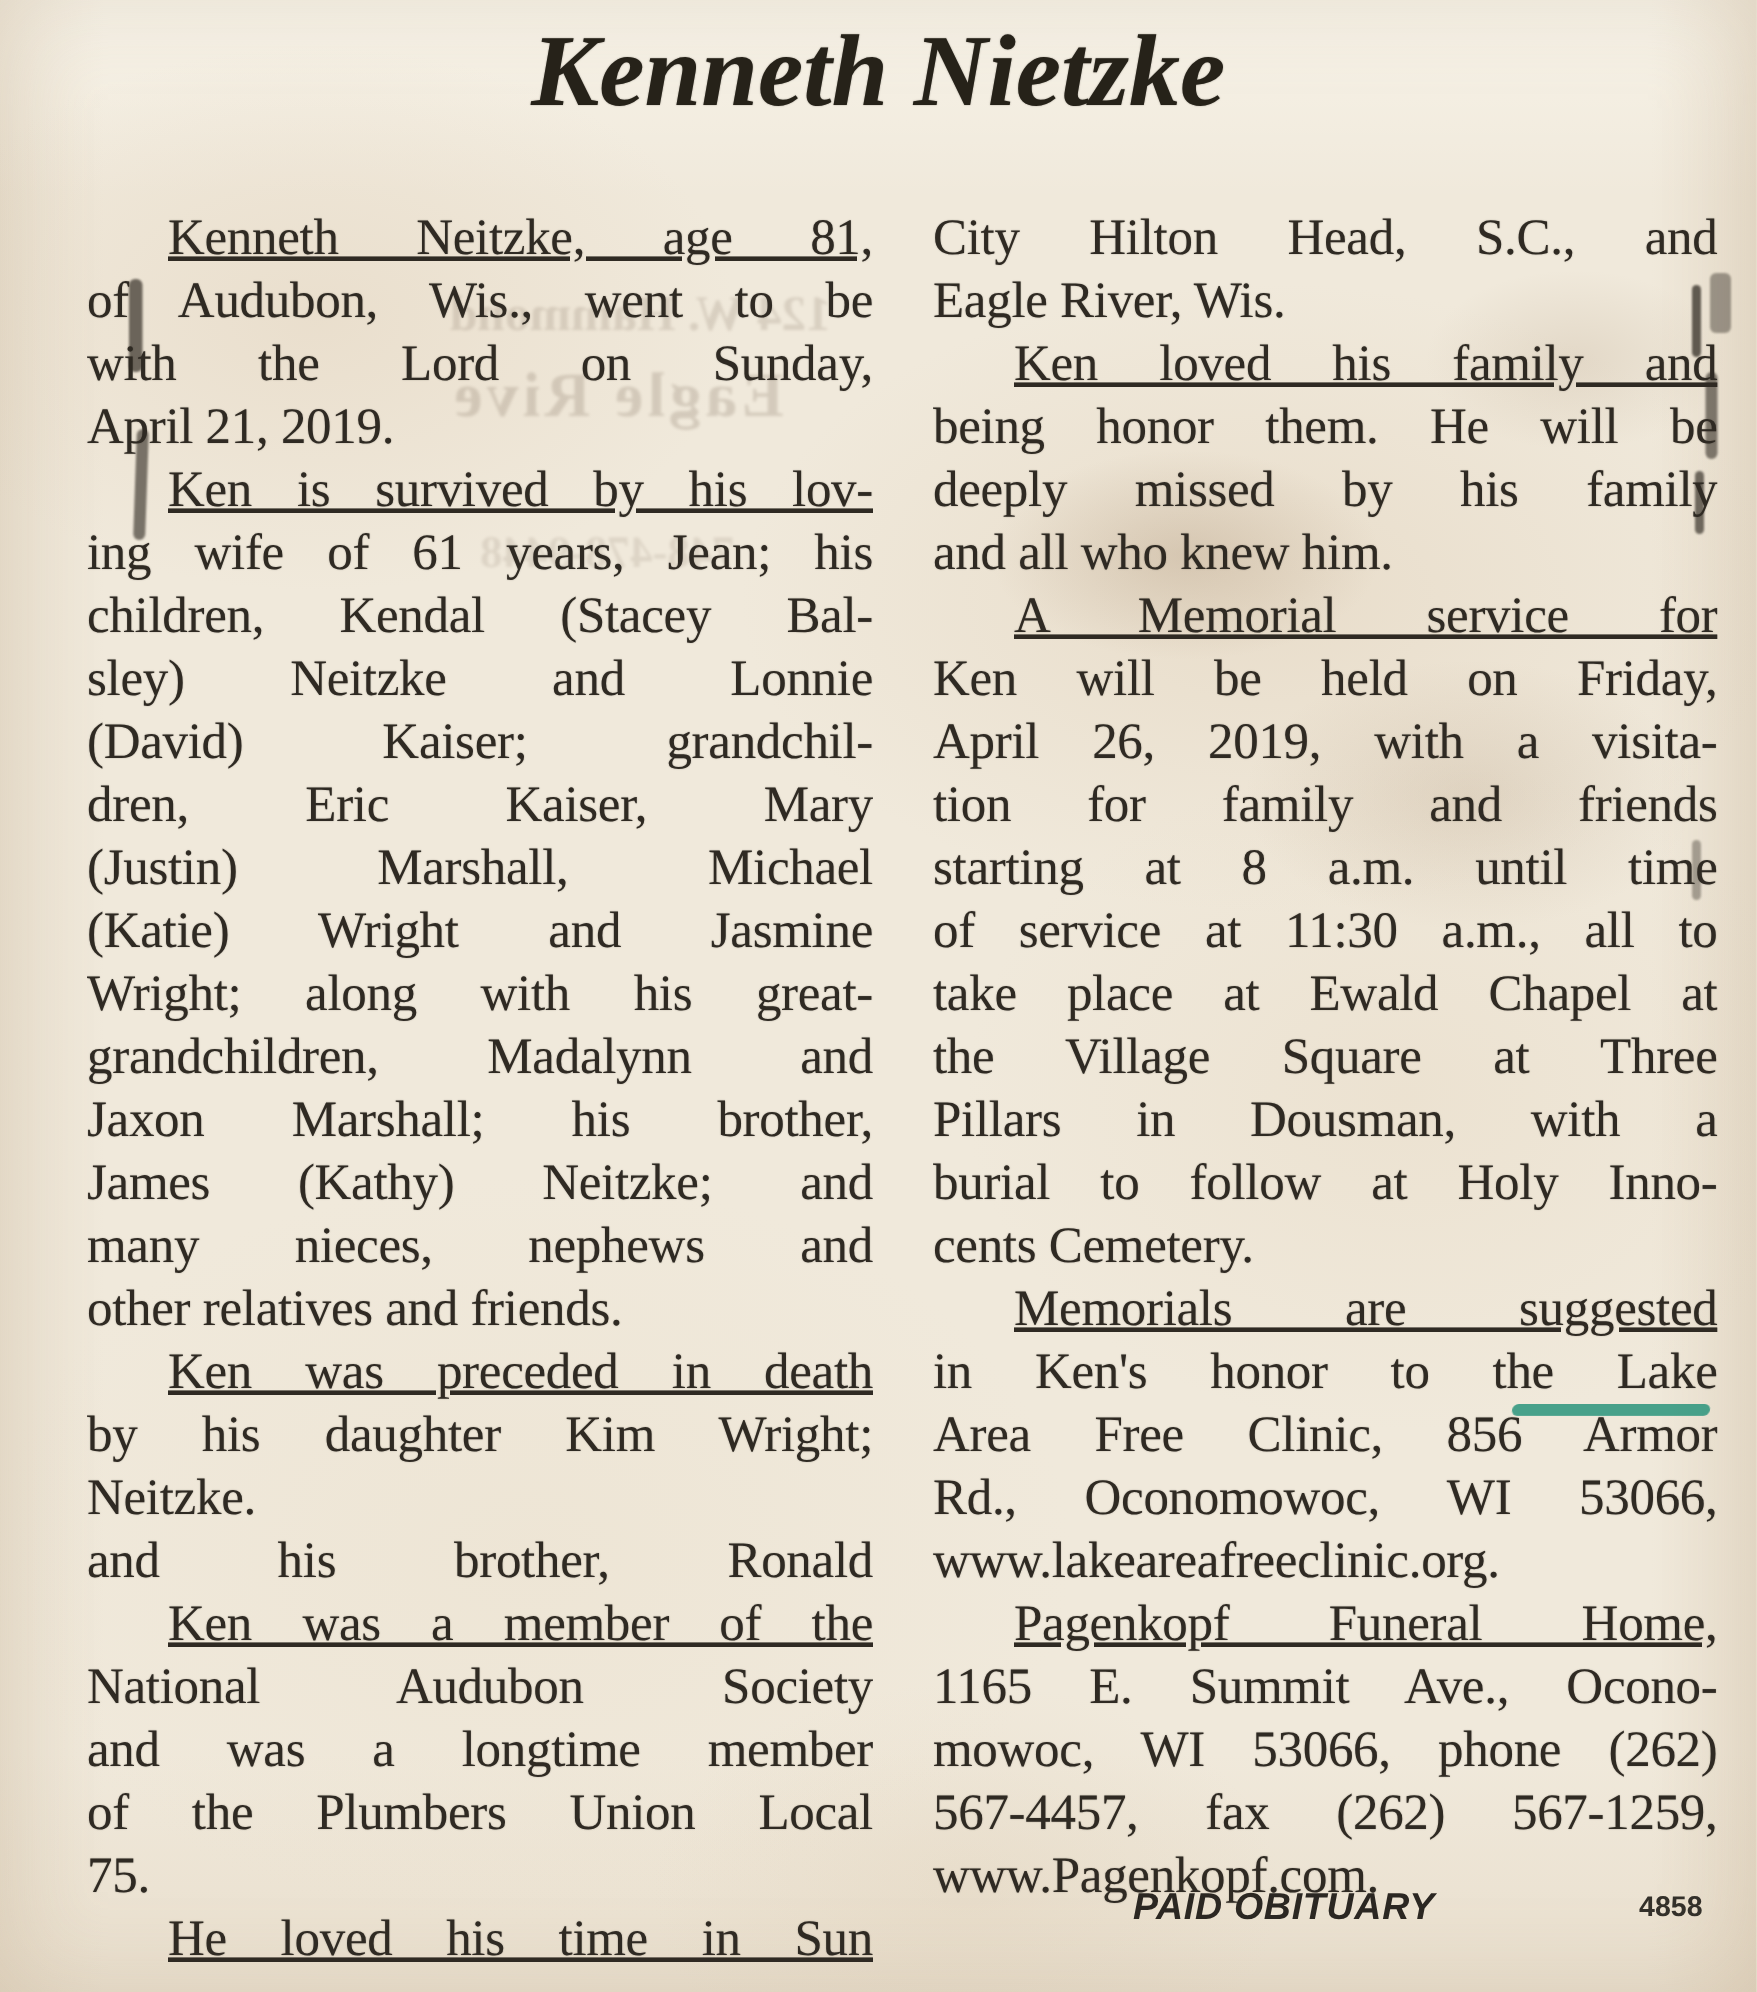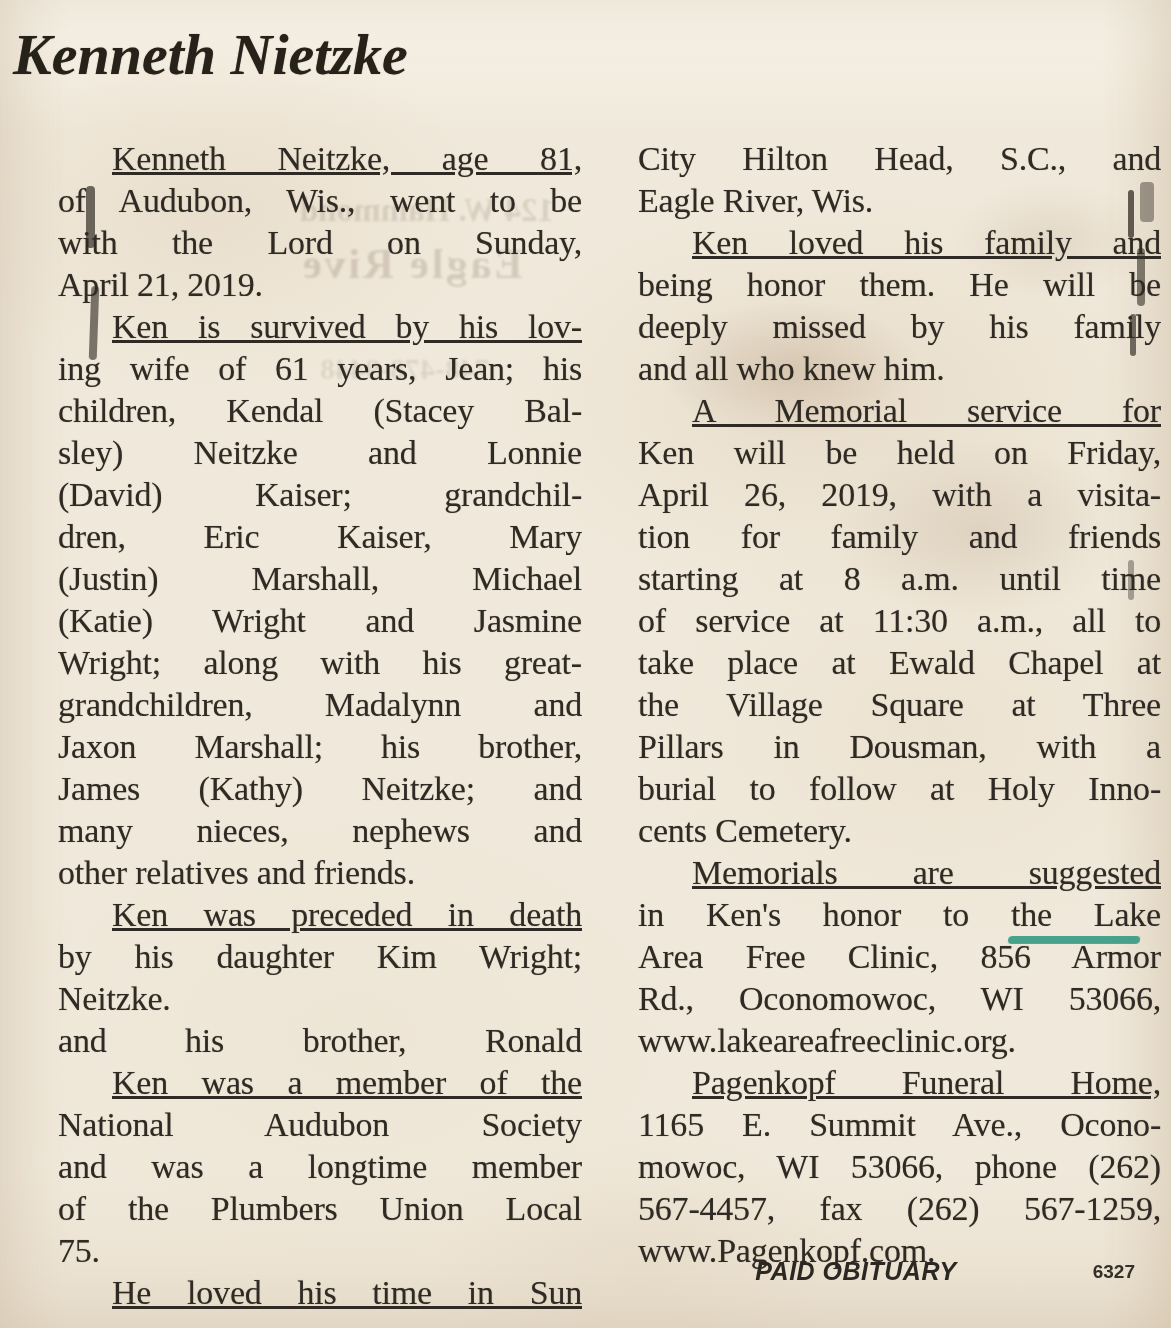--- a/index.html
+++ b/index.html
@@ -15,33 +15,33 @@
       radial-gradient(ellipse 420px 320px at 80% 55%, rgba(228,213,190,.35), rgba(228,213,190,0) 70%),
       radial-gradient(ellipse 520px 360px at 30% 78%, rgba(233,222,202,.35), rgba(233,222,202,0) 70%),
       radial-gradient(ellipse 300px 200px at 55% 95%, rgba(222,206,182,.30), rgba(222,206,182,0) 70%),
       linear-gradient(90deg, rgba(214,196,170,.22) 0%, rgba(255,255,255,0) 6%, rgba(255,255,255,0) 94%, rgba(210,190,162,.25) 100%),
       linear-gradient(180deg, rgba(255,253,246,.5) 0%, rgba(255,255,255,0) 10%, rgba(255,255,255,0) 88%, rgba(216,198,172,.30) 100%);
     box-shadow:inset 0 0 60px rgba(180,160,130,.25);
     font-family:"Liberation Serif", serif;
     color:var(--ink,#2f2a23);
   }
   .title{
-    position:absolute;top:8px;left:0;right:0;margin:13px;
-    text-align:left;
+    position:absolute;top:8px;left:0;right:0;margin:0;
+    text-align:center;
     font-family:"Liberation Serif", serif;
     font-style:italic;font-weight:700;
-    font-size:58px;letter-spacing:0px;
+    font-size:68px;letter-spacing:0px;
     color:#262219;
     text-shadow:0 0 1px rgba(38,34,25,.5);
   }
   .col{
     position:absolute;top:138px;
   }
   .col-left{left:58px;width:524px;}
-  .col-right{left:638px;width:523px;}
+  .col-right{left:622px;width:523px;}
   .line{
     height:42px;line-height:42px;
     font-size:34px;
     letter-spacing:-0.2px;
     white-space:nowrap;overflow:visible;
     color:var(--ink,#2f2a23);
     text-shadow:0 0 1px rgba(45,40,32,.40);
   }
   .line.just{
     white-space:normal;
@@ -174,16 +174,16 @@
       <div class="line">www.lakeareafreeclinic.org.</div>
       <div class="line just first">Pagenkopf Funeral Home,</div>
       <div class="line just">1165 E. Summit Ave., Ocono-</div>
       <div class="line just">mowoc, WI 53066, phone (262)</div>
       <div class="line just">567-4457, fax (262) 567-1259,</div>
       <div class="line">www.Pagenkopf.com.</div>
     </div>
 
   <div class="footer-row">
     <span class="paid">PAID OBITUARY</span>
-    <span class="obit-num">6327</span>
+    <span class="obit-num">4858</span>
   </div>
 
 </div>
 
 </body></html>

